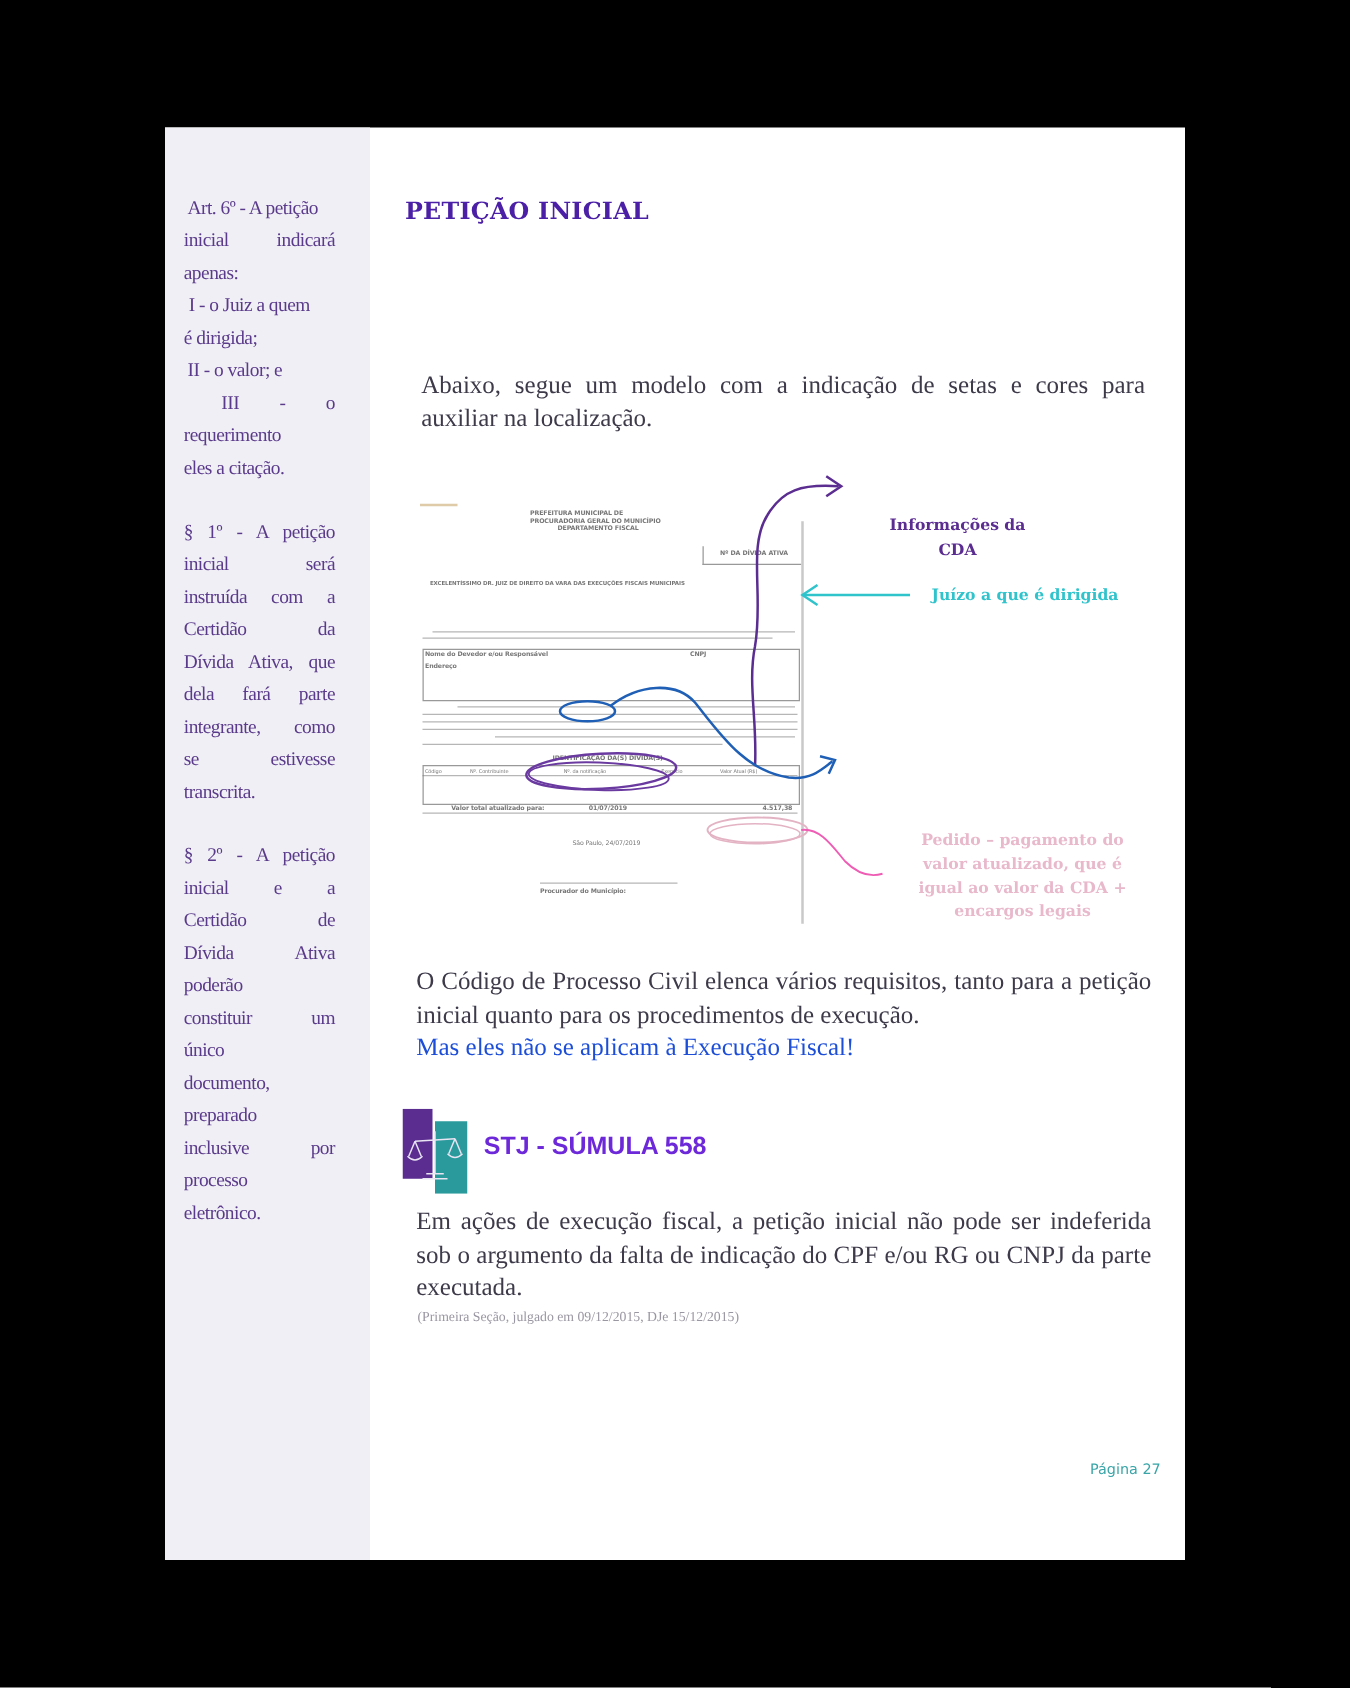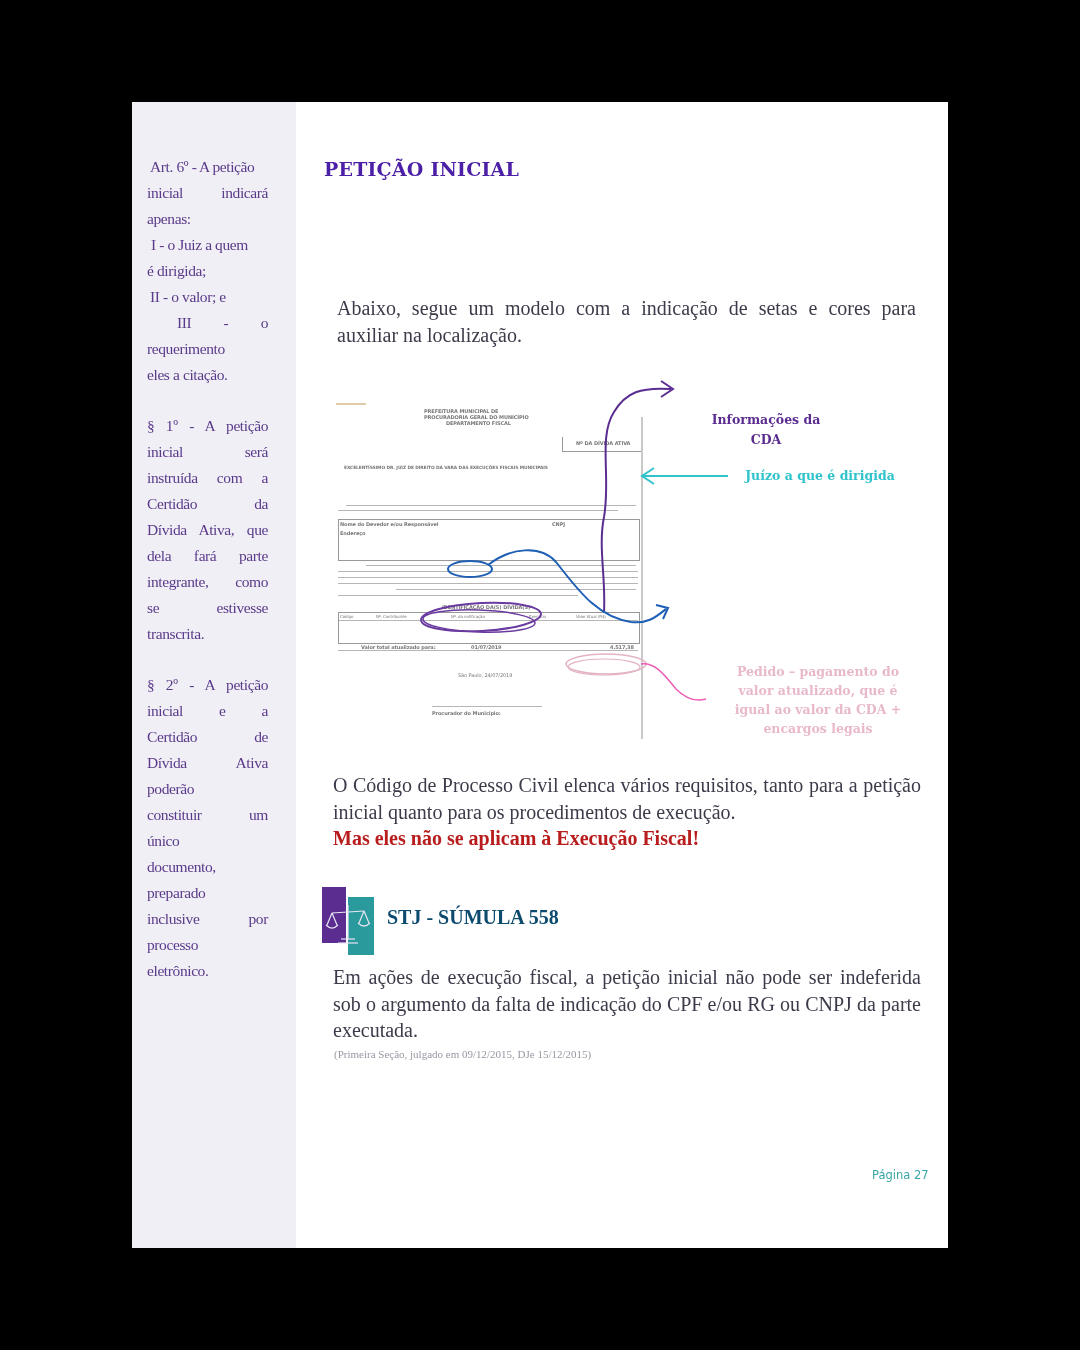--- a/index.html
+++ b/index.html
@@ -5,32 +5,32 @@
   html, body { margin:0; padding:0; }
   body { width:1080px; height:1350px; background:#000; position:relative; overflow:hidden; font-family:"DejaVu Serif", serif; }
   .page { position:absolute; left:132px; top:102px; width:816px; height:1146px; background:#fff; }
   .sidebar { position:absolute; left:0; top:0; width:164px; height:1146px; background:#f0eff5; }
   .side-block { position:absolute; left:15px; width:121px; color:#5a3a8a; font-family:"Liberation Serif", serif; font-size:15.5px; line-height:26px; letter-spacing:-0.4px; }
   .side-block .ln { display:block; text-align:justify; text-align-last:justify; white-space:nowrap; }
   .side-block .ll { display:block; text-align:left; white-space:nowrap; }
 
   .h1 { position:absolute; left:192px; top:56px; color:#4b1fa6; font-family:"DejaVu Serif", serif; font-weight:bold; font-size:19px; letter-spacing:0.2px; }
   .para { position:absolute; color:#3e3a4a; font-family:"Liberation Serif", serif; font-size:20px; line-height:26.5px; text-align:justify; }
-  .para .bold { font-weight:bold; color:#b91c1c;margin-top:14px; }
+  .para .bold { font-weight:normal; color:#1d4ed8;margin-top:14px; }
 
   .figure { position:absolute; left:204px; top:275px; width:580px; height:370px; }
   .doc { position:absolute; left:0; top:22px; width:305px; height:320px; background:#fff; }
   .doc .line { position:absolute; height:2px; background:#7a7a7a; opacity:.55; }
   .doc .txt { position:absolute; font-family:"DejaVu Sans", sans-serif; font-size:5px; color:#555; font-weight:bold; white-space:nowrap; letter-spacing:-0.1px; opacity:.8; }
   .doc .box { position:absolute; border:1px solid #999; }
   .vrule { position:absolute; left:305px; top:40px; width:2px; height:322px; background:#c9c9c9; }
   .lbl { position:absolute; font-family:"DejaVu Serif", serif; font-weight:bold; font-size:12.5px; text-align:center; line-height:20px; }
 
   .icon-wrap { position:absolute; left:190px; top:785px; width:52px; height:68px; }
-  .h2 { position:absolute; left:255px; top:804px; color:#0c4a6e; font-family:Liberation Serif, serif; font-weight:bold; font-size:20px; }
+  .h2 { position:absolute; left:255px; top:804px; color:#6d28d9; font-family:Liberation Sans, sans-serif; font-weight:bold; font-size:20px; }
   .cite { position:absolute; left:202px; top:946px; color:#9a96a2; font-family:"Liberation Serif", serif; font-size:11px; }
   .pagenum { position:absolute; left:740px; top:1066px; color:#3aa5a8; font-family:"DejaVu Sans", sans-serif; font-size:11.5px; }
 </style>
 </head>
 <body>
 
 <div class="page">
 
   <aside class="sidebar">
     <div class="side-block" style="top:52px;">

